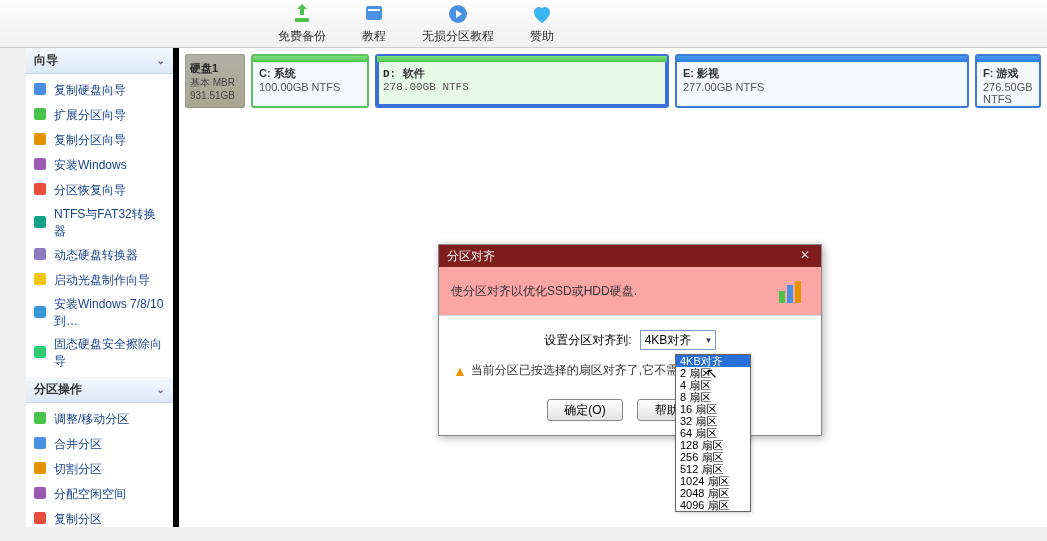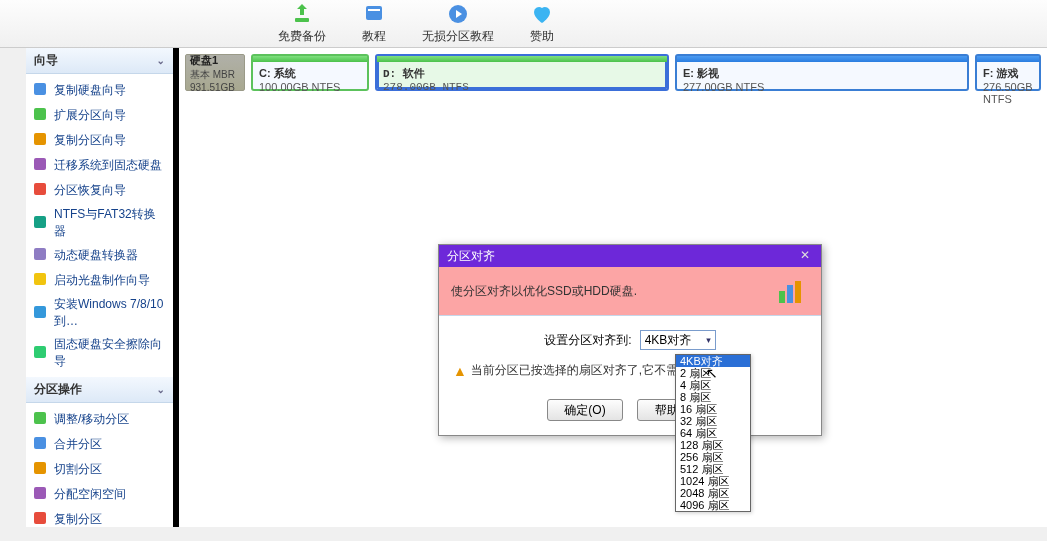--- a/index.html
+++ b/index.html
@@ -84,21 +84,21 @@
       flex: 1;
       background: #fff;
       padding: 6px;
       position: relative;
     }
 
     
     .disk-strip {
       display: flex;
       gap: 6px;
-      height: 37px;
+      height: 54px;
     }
     .disk-info {
       width: 60px;
       background: linear-gradient(180deg,#b0b0a8,#a8a890);
       border: 1px solid #9a9a88;
       border-radius: 2px;
       padding: 2px 4px;
       font-size: 11px;
       color: #333;
       display: flex; flex-direction: column; justify-content: center;
@@ -133,21 +133,21 @@
       position: absolute;
       left: 438px;
       top: 244px;
       width: 384px;
       background: #fff;
       border: 1px solid #888;
       box-shadow: 2px 2px 8px rgba(0,0,0,.3);
       z-index: 5;
     }
     .dlg-titlebar {
-      background: #6d28d9;
+      background: #7f1d1d;
       color: #fff;
       height: 22px;
       display: flex;
       justify-content: space-between;
       align-items: center;
       padding: 0 8px;
       font-size: 12px;
     }
     .dlg-close {
       width: 16px; height: 16px; text-align: center; cursor: pointer;
@@ -282,21 +282,21 @@
         <li class="sidebar-item">
           <span><svg class="sidebar-icon" viewBox="0 0 16 16">
               <rect x="2" y="2" width="12" height="12" rx="2" fill="#e59400"></rect>
             </svg></span>
           <span class="sidebar-lbl">复制分区向导</span>
         </li>
         <li class="sidebar-item">
           <span><svg class="sidebar-icon" viewBox="0 0 16 16">
               <rect x="2" y="2" width="12" height="12" rx="2" fill="#9b59b6"></rect>
             </svg></span>
-          <span class="sidebar-lbl">迁移系统到固态硬盘</span>
+          <span class="sidebar-lbl">安装Windows</span>
         </li>
         <li class="sidebar-item">
           <span><svg class="sidebar-icon" viewBox="0 0 16 16">
               <rect x="2" y="2" width="12" height="12" rx="2" fill="#e74c3c"></rect>
             </svg></span>
           <span class="sidebar-lbl">分区恢复向导</span>
         </li>
         <li class="sidebar-item">
           <span><svg class="sidebar-icon" viewBox="0 0 16 16">
               <rect x="2" y="2" width="12" height="12" rx="2" fill="#16a085"></rect>

